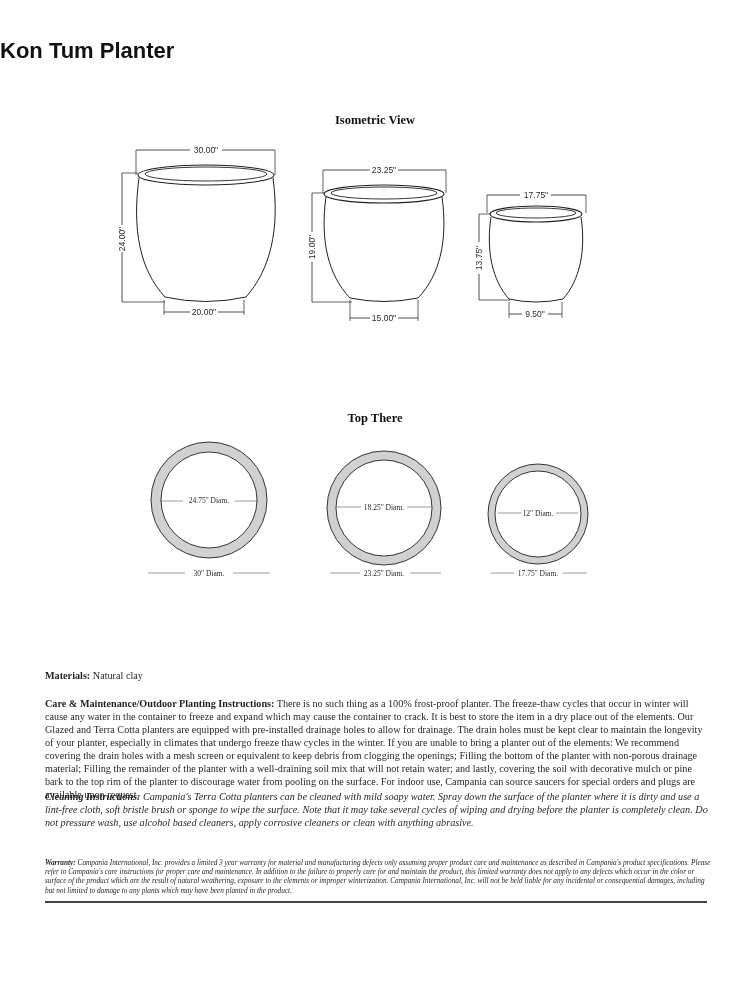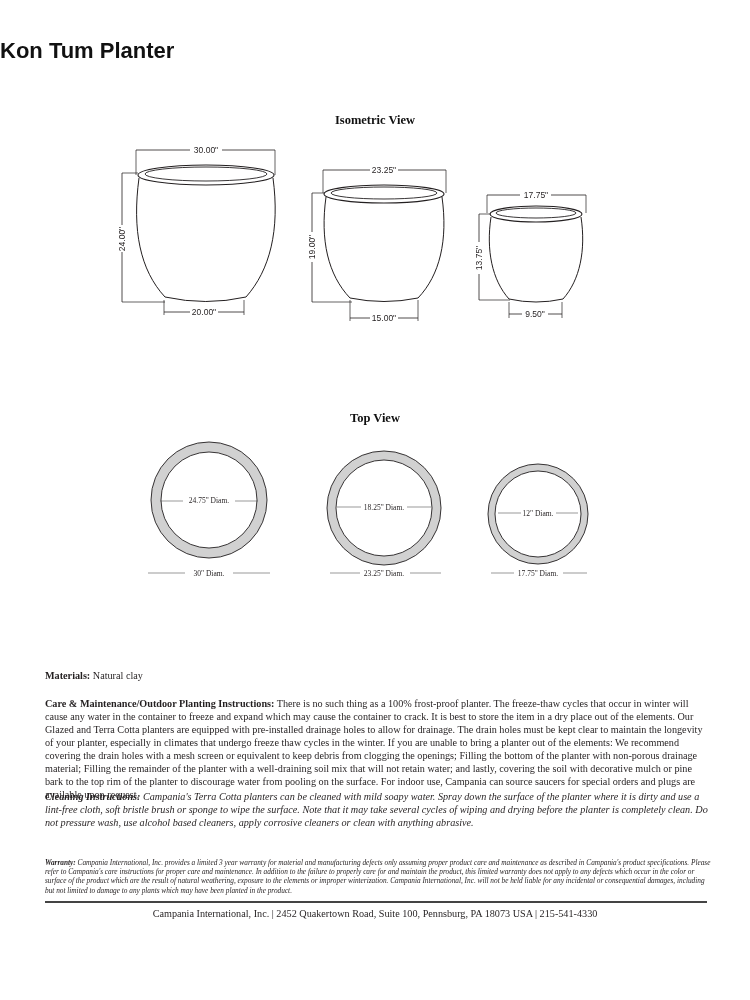--- a/index.html
+++ b/index.html
@@ -36,21 +36,21 @@
       position: absolute; left: 0; top: 907px; width: 750px; text-align: center;
       font-family: "Liberation Serif", serif; font-size: 10.2px; line-height: 13px; color: #231f20;
     }
     .footer a { color: #1f4fa5; text-decoration: underline; }
   </style>
 </head>
 <body>
 
 <div class="title">Kon Tum Planter</div>
 <div class="section-heading" id="iso-heading">Isometric View</div>
-<div class="section-heading" id="top-heading">Top View</div>
+<div class="section-heading" id="top-heading">Top There</div>
 
 <svg class="drawing" width="750" height="600" viewBox="0 0 750 600">
   <g stroke="#231f20" fill="none" stroke-width="1">
 
     <g>
 
       <line x1="136" y1="150" x2="136" y2="175" stroke-width="0.7"></line>
       <line x1="275" y1="150" x2="275" y2="175" stroke-width="0.7"></line>
       <line x1="136" y1="150" x2="190" y2="150" stroke-width="0.8"></line>
       <line x1="222" y1="150" x2="275" y2="150" stroke-width="0.8"></line>
@@ -158,14 +158,13 @@
 
 <div class="text-block" id="care"><b>Care &amp; Maintenance/Outdoor Planting Instructions:</b><span> There is no such thing as a 100% frost-proof planter. The freeze-thaw cycles that occur in winter will cause any water in the container to freeze and expand which may cause the container to crack. It is best to store the item in a dry place out of the elements. Our Glazed and Terra Cotta planters are equipped with pre-installed drainage holes to allow for drainage. The drain holes must be kept clear to maintain the longevity of your planter, especially in climates that undergo freeze thaw cycles in the winter. If you are unable to bring a planter out of the elements: We recommend covering the drain holes with a mesh screen or equivalent to keep debris from clogging the openings; Filling the bottom of the planter with non-porous drainage material; Filling the remainder of the planter with a well-draining soil mix that will not retain water; and lastly, covering the soil with decorative mulch or pine bark to the top rim of the planter to discourage water from pooling on the surface. For indoor use, Campania can source saucers for special orders and plugs are available upon request.</span></div>
 
 <div class="text-block" id="cleaning"><b>Cleaning Instructions:</b><span> Campania's Terra Cotta planters can be cleaned with mild soapy water. Spray down the surface of the planter where it is dirty and use a lint-free cloth, soft bristle brush or sponge to wipe the surface. Note that it may take several cycles of wiping and drying before the planter is completely clean. Do not pressure wash, use alcohol based cleaners, apply corrosive cleaners or clean with anything abrasive.</span></div>
 
 <div class="text-block" id="warranty"><b>Warranty:</b><span> Campania International, Inc. provides a limited 3 year warranty for material and manufacturing defects only assuming proper product care and maintenance as described in Campania's product specifications. Please refer to Campania's care instructions for proper care and maintenance. In addition to the failure to properly care for and maintain the product, this limited warranty does not apply to any defects which occur in the color or surface of the product which are the result of natural weathering, exposure to the elements or improper winterization. Campania International, Inc. will not be held liable for any incidental or consequential damages, including but not limited to damage to any plants which may have been planted in the product.</span></div>
 
 <div class="rule"></div>
 
 <div class="footer">
-  <div>Campania International, Inc. | 2452 Quakertown Road, Suite 100, Pennsburg, PA 18073 USA | 215-541-4330</div>
 </div>
 
 </body></html>

